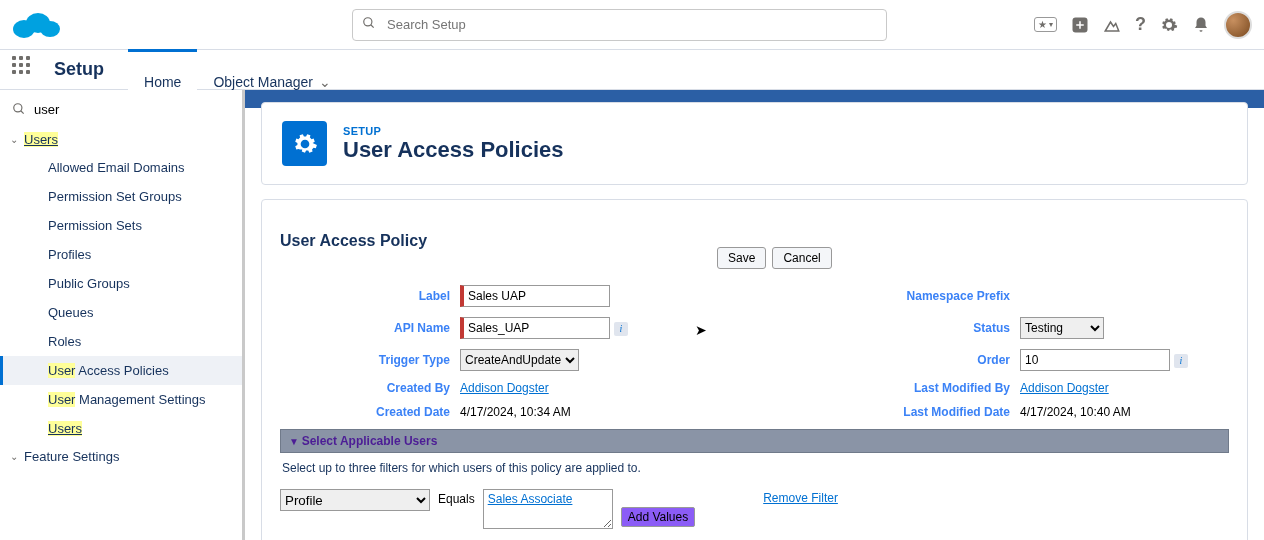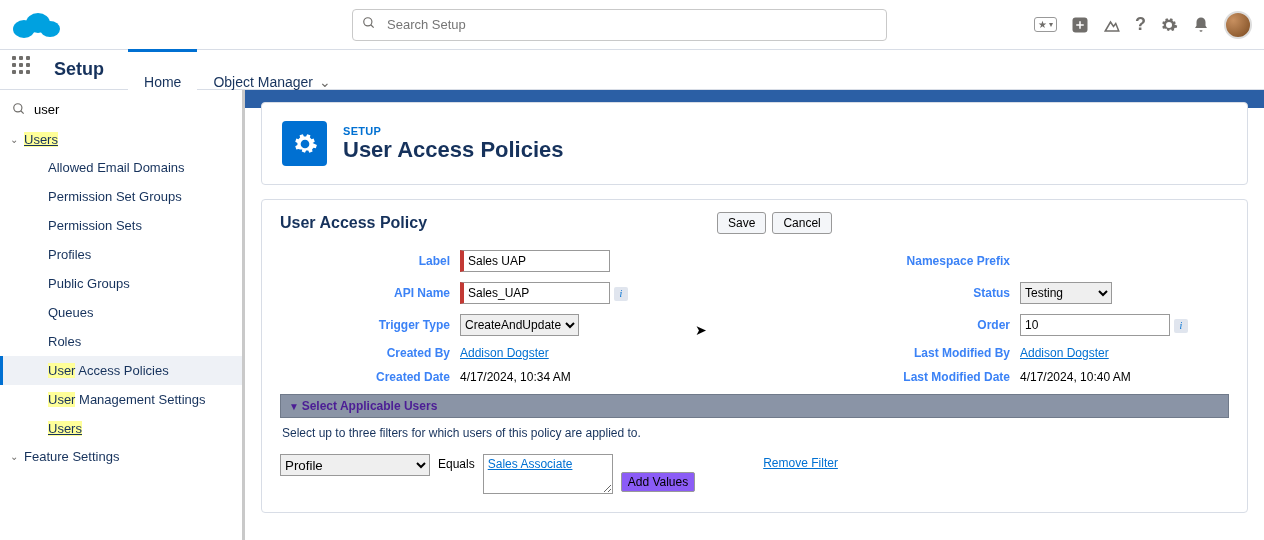--- a/index.html
+++ b/index.html
@@ -44,21 +44,21 @@
 
 .content { flex: 1; background: linear-gradient(180deg, #2b5fa5 0%, #2b5fa5 18px, transparent 18px); padding: 12px 16px 0 16px; overflow-y: auto; }
 .page-header { background: #fff; border: 1px solid #d8dde6; border-radius: 4px; padding: 18px 20px; display: flex; align-items: center; gap: 16px; margin-bottom: 14px; }
 .ph-icon { width: 45px; height: 45px; background: #0070d2; border-radius: 4px; display: flex; align-items: center; justify-content: center; }
 .ph-pre { font-size: 11px; font-weight: 700; color: #0070d2; letter-spacing: 0.3px; }
 .ph-title { font-size: 22px; font-weight: 700; color: #16325c; }
 
 .detail-panel { background: #fff; border: 1px solid #d8dde6; border-radius: 4px; padding: 12px 18px 18px 18px; }
 .panel-top { display: flex; align-items: center; margin-bottom: 16px; }
 .panel-title { font-size: 16px; font-weight: 700; color: #16325c; }
-.btn-row { margin-left: 290px; display: flex; gap: 6px; }
+.btn-row { margin-left: 290px; display: flex; gap: 6px; margin-top: 35px; }
 .sf-btn { font-size: 12px; padding: 3px 10px; border: 1px solid #999; border-radius: 3px; background: #f4f6f9; cursor: pointer; }
 
 .form-grid { display: grid; grid-template-columns: 180px 310px 250px 210px; row-gap: 10px; font-size: 12px; align-items: center; }
 .fg-label { text-align: right; padding-right: 10px; color: #3b82f6; font-weight: 600; }
 .fg-val input.txt { width: 150px; height: 22px; border: 1px solid #999; padding: 0 4px; border-left: 4px solid #c23934; font-size: 12px; }
 .fg-val input.txt.order { border-left: 1px solid #999; }
 .fg-val select { height: 22px; border: 1px solid #999; font-size: 12px; }
 .fg-val .info-i { display: inline-block; width: 14px; height: 14px; background: #e0e5ee; border-radius: 2px; font-size: 10px; text-align: center; line-height: 14px; color: #0070d2; margin-left: 4px; font-style: italic; font-family: serif; }
 .link-v { color: #0070d2; text-decoration: underline; cursor: pointer; }
 
@@ -200,21 +200,21 @@
 
       <div class="form-grid">
         <div class="fg-label">Label</div>
         <div class="fg-val"><input class="txt" value="Sales UAP" style=""></div>
         <div class="fg-label">Namespace Prefix</div>
         <div class="fg-val"></div>
 
         <div class="fg-label">API Name</div>
         <div class="fg-val"><input class="txt" value="Sales_UAP" style=""><span class="info-i">i</span></div>
         <div class="fg-label">Status</div>
-        <div class="fg-val"><select style="width:92px"><option>Testing</option></select></div>
+        <div class="fg-val"><select style="width:84px"><option>Testing</option></select></div>
 
         <div class="fg-label">Trigger Type</div>
         <div class="fg-val"><select><option>CreateAndUpdate</option></select></div>
         <div class="fg-label">Order</div>
         <div class="fg-val"><input class="txt order" value="10" style=""><span class="info-i">i</span></div>
 
         <div class="fg-label">Created By</div>
         <div class="fg-val"><span class="link-v">Addison Dogster</span></div>
         <div class="fg-label">Last Modified By</div>
         <div class="fg-val"><span class="link-v">Addison Dogster</span></div>

